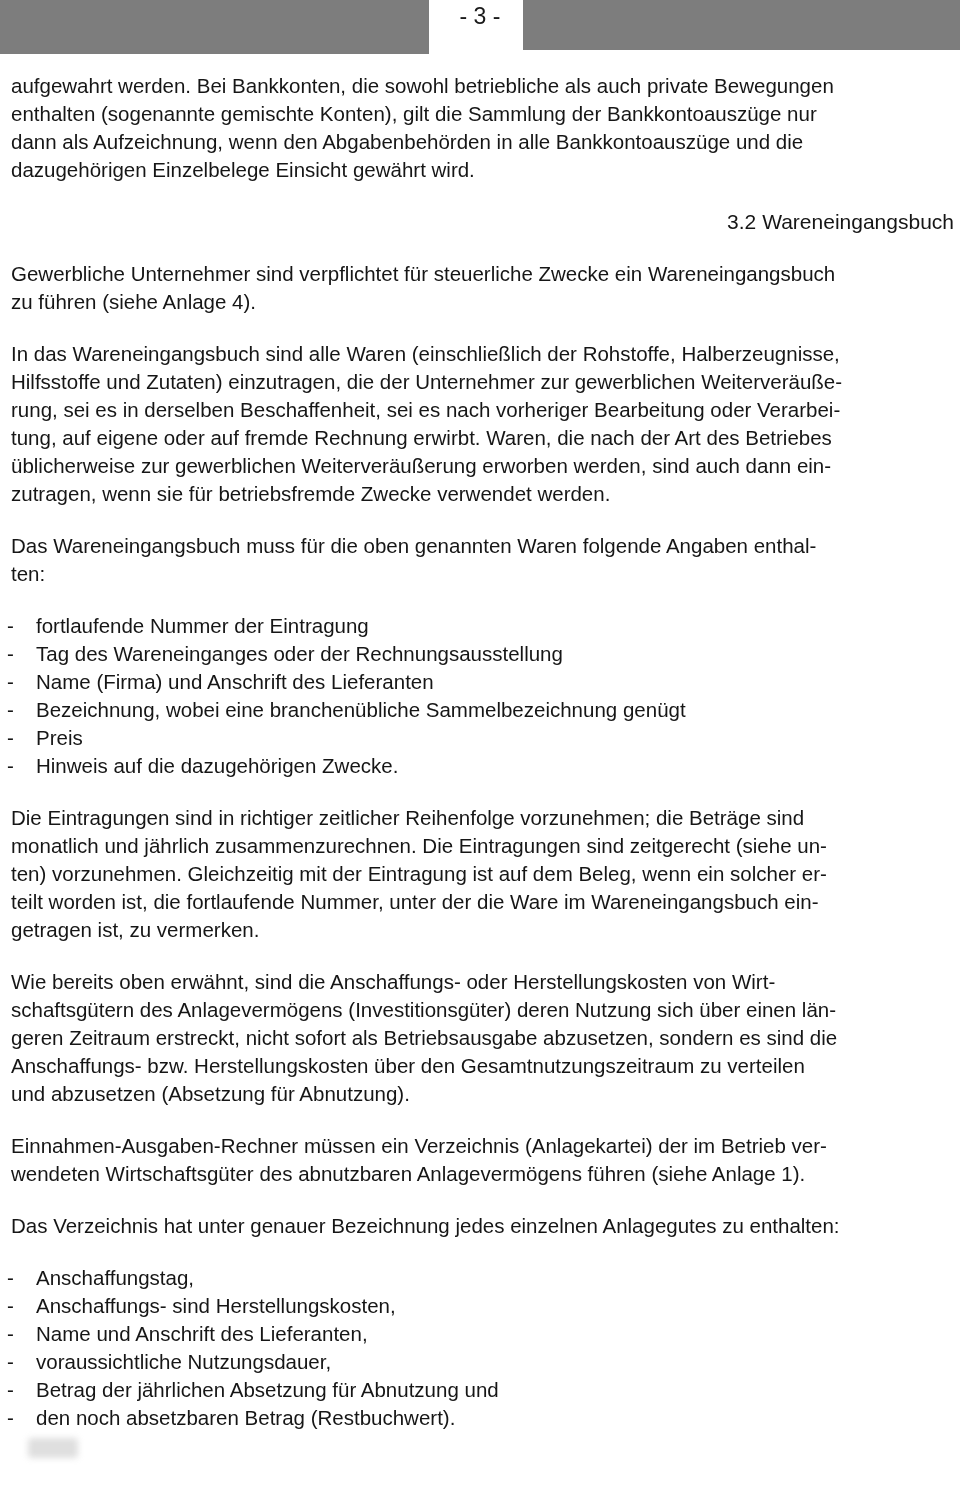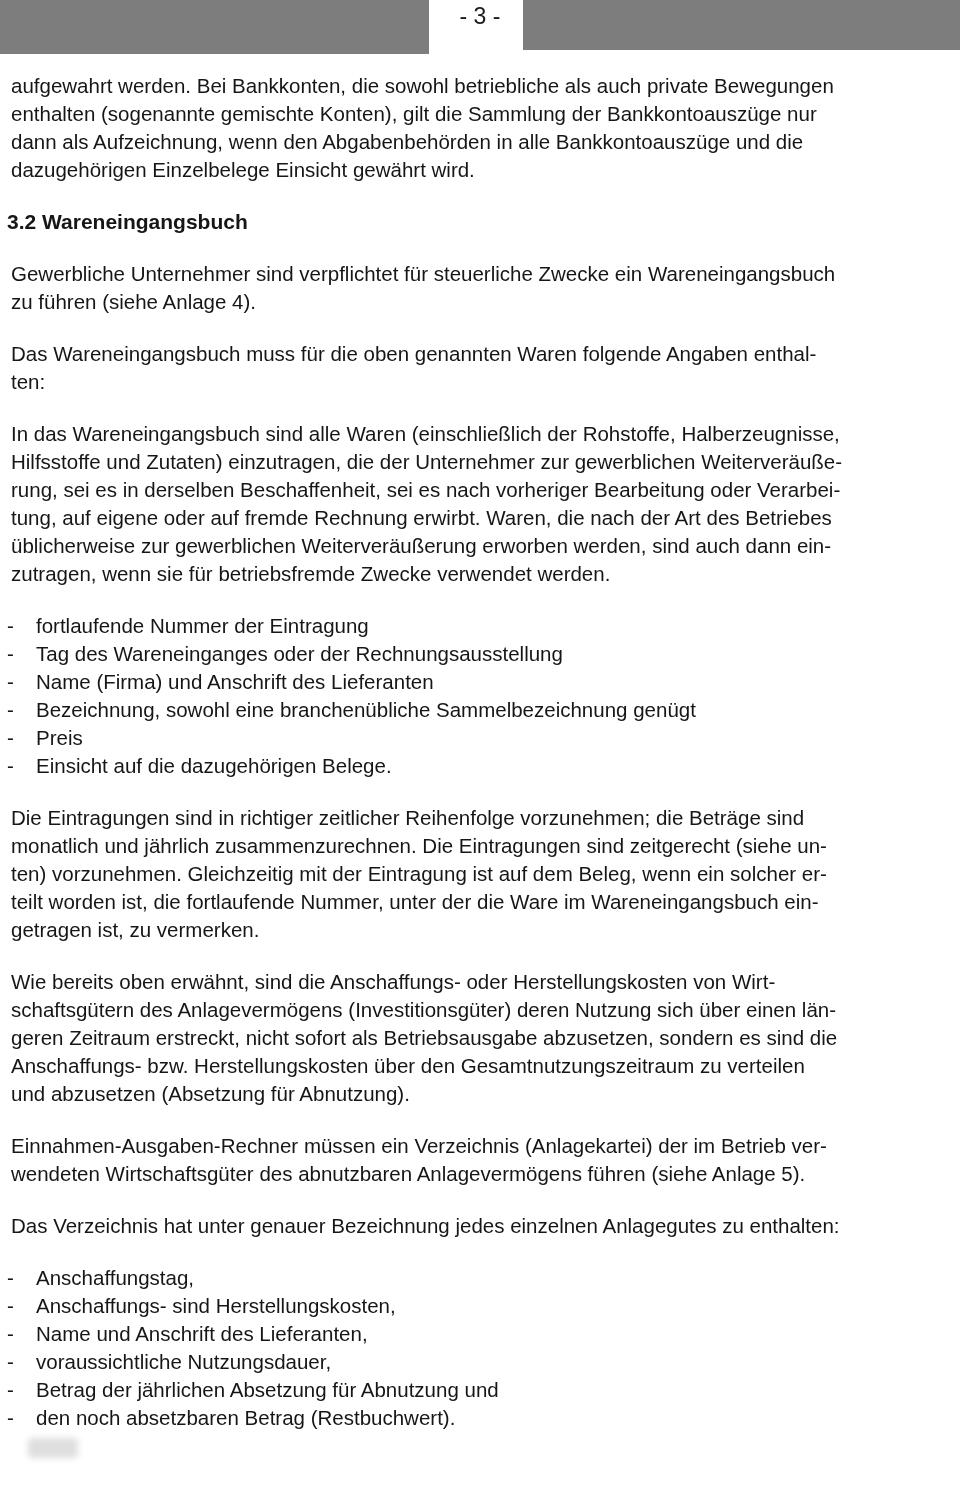--- a/index.html
+++ b/index.html
@@ -30,22 +30,23 @@
     position: absolute;
     top: 68px; left: 7px; right: 6px;
     font-size: 20.5px;
     line-height: 28px;
   }
   .block + .block { margin-top: 24px; }
   .para { margin: 4px; white-space: pre-line; }
   .heading {
     margin: 0;
     font-size: 21px; line-height: 28px;
-    font-weight: bold;
+    font-weight: normal;
     white-space: pre-line;
+    text-align: right;
   }
   .list { margin: 0; }
   .li { display: flex; align-items: flex-start; }
   .li .dash { flex: 0 0 29px; }
   .li .li-text { flex: 1 1 auto; }
   
   .scan-artifact {
     position: absolute;
     left: 28px; top: 1438px;
     width: 50px; height: 20px;
@@ -69,72 +70,72 @@
     <p class="para block">aufgewahrt werden.  Bei Bankkonten, die sowohl betriebliche als auch private Bewegungen
 enthalten (sogenannte gemischte Konten), gilt die Sammlung der Bankkontoauszüge nur
 dann als Aufzeichnung, wenn den Abgabenbehörden in alle Bankkontoauszüge und die
 dazugehörigen Einzelbelege Einsicht gewährt wird.</p>
 
     <h2 class="heading block">3.2  Wareneingangsbuch</h2>
 
     <p class="para block">Gewerbliche Unternehmer sind verpflichtet für steuerliche Zwecke ein Wareneingangsbuch
 zu führen (siehe Anlage 4).</p>
 
-    <p class="para block">Das Wareneingangsbuch muss für die oben genannten Waren folgende Angaben enthal-
-ten:</p>
-
     <p class="para block">In das Wareneingangsbuch sind alle Waren (einschließlich der Rohstoffe, Halberzeugnisse,
 Hilfsstoffe und Zutaten) einzutragen, die der Unternehmer zur gewerblichen Weiterveräuße-
 rung, sei es in derselben Beschaffenheit, sei es nach vorheriger Bearbeitung oder Verarbei-
 tung, auf eigene oder auf fremde Rechnung erwirbt.  Waren, die nach der Art des Betriebes
 üblicherweise zur gewerblichen Weiterveräußerung erworben werden, sind auch dann ein-
 zutragen, wenn sie für betriebsfremde Zwecke verwendet werden.</p>
+
+    <p class="para block">Das Wareneingangsbuch muss für die oben genannten Waren folgende Angaben enthal-
+ten:</p>
 
     <div class="list block">
       <div class="li">
         <span class="dash">-</span>
         <span class="li-text">fortlaufende Nummer der Eintragung</span>
       </div>
       <div class="li">
         <span class="dash">-</span>
         <span class="li-text">Tag des Wareneinganges oder der Rechnungsausstellung</span>
       </div>
       <div class="li">
         <span class="dash">-</span>
         <span class="li-text">Name (Firma) und Anschrift des Lieferanten</span>
       </div>
       <div class="li">
         <span class="dash">-</span>
-        <span class="li-text">Bezeichnung, sowohl eine branchenübliche Sammelbezeichnung genügt</span>
+        <span class="li-text">Bezeichnung, wobei eine branchenübliche Sammelbezeichnung genügt</span>
       </div>
       <div class="li">
         <span class="dash">-</span>
         <span class="li-text">Preis</span>
       </div>
       <div class="li">
         <span class="dash">-</span>
-        <span class="li-text">Einsicht auf die dazugehörigen Belege.</span>
+        <span class="li-text">Hinweis auf die dazugehörigen Zwecke.</span>
       </div>
     </div>
 
     <p class="para block">Die Eintragungen sind in richtiger zeitlicher Reihenfolge vorzunehmen; die Beträge sind
 monatlich und jährlich zusammenzurechnen.  Die Eintragungen sind zeitgerecht (siehe un-
 ten) vorzunehmen.  Gleichzeitig mit der Eintragung ist auf dem Beleg, wenn ein solcher er-
 teilt worden ist, die fortlaufende Nummer, unter der die Ware im Wareneingangsbuch ein-
 getragen ist, zu vermerken.</p>
 
 
     <p class="para block">Wie bereits oben erwähnt, sind die Anschaffungs- oder Herstellungskosten von Wirt-
 schaftsgütern des Anlagevermögens (Investitionsgüter) deren Nutzung sich über einen län-
 geren Zeitraum erstreckt, nicht sofort als Betriebsausgabe abzusetzen, sondern es sind die
 Anschaffungs- bzw.  Herstellungskosten über den Gesamtnutzungszeitraum zu verteilen
 und abzusetzen (Absetzung für Abnutzung).</p>
 
     <p class="para block">Einnahmen-Ausgaben-Rechner müssen ein Verzeichnis (Anlagekartei) der im Betrieb ver-
-wendeten Wirtschaftsgüter des abnutzbaren Anlagevermögens führen (siehe Anlage 5).</p>
+wendeten Wirtschaftsgüter des abnutzbaren Anlagevermögens führen (siehe Anlage 1).</p>
 
     <p class="para block">Das Verzeichnis hat unter genauer Bezeichnung jedes einzelnen Anlagegutes zu enthalten:</p>
 
     <div class="list block">
       <div class="li">
         <span class="dash">-</span>
         <span class="li-text">Anschaffungstag,</span>
       </div>
       <div class="li">
         <span class="dash">-</span>

